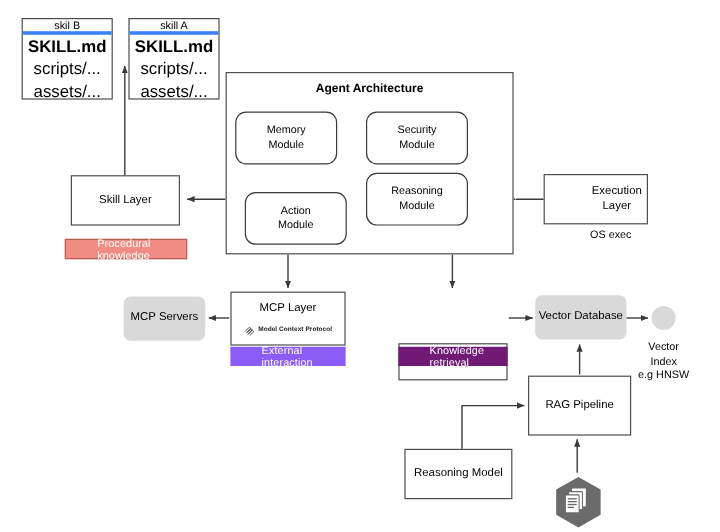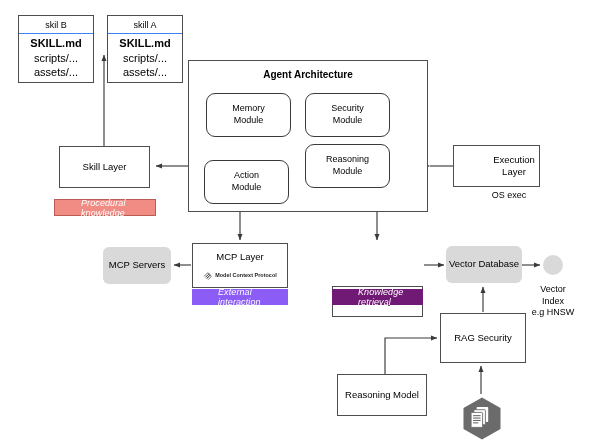--- a/index.html
+++ b/index.html
@@ -48,21 +48,20 @@
   .title {
     font-weight: bold;
     font-size: 10px;
   }
   .badge {
     position: absolute;
     box-sizing: border-box;
     display: flex;
     align-items: center;
     justify-content: flex-end;
-    font-style: italic;
     font-size: 9px;
     font-weight: normal;
     letter-spacing: 0.1px;
     padding-left: 26px;
   }
   .badge-red {
     background: #f08c84;
     border: 1px solid #b85c55;
     color: #ffffff;
   }
@@ -84,33 +83,33 @@
   .skillcard {
     position: absolute;
     box-sizing: border-box;
     border: 1px solid #4d4d4d;
     background: #ffffff;
     display: flex;
     flex-direction: column;
   }
   .skillcard .hdr {
     height: 17px;
-    border-bottom: 1px solid #3b82f6;
+    border-bottom: 3px solid #3b82f6;
     display: flex;
     align-items: center;
     justify-content: center;
     font-size: 9px;
   }
   .skillcard .body {
     flex: 1;
     display: flex;
     flex-direction: column;
     align-items: center;
     justify-content: center;
-    font-size: 11px;
+    font-size: 14px;
     line-height: 1.35;
   }
   .skillcard .body .b {
     font-weight: bold;
   }
   .circle {
     position: absolute;
     border-radius: 50%;
     background: #d9d9d9;
   }
@@ -199,21 +198,21 @@
       <div class="b">SKILL.md</div>
       <div>scripts/...</div>
       <div>assets/...</div>
     </div>
   </div>
 
   <div class="node box" style="left:188px; top:60px; width:240px; height:152px; display:block;">
     <div style="text-align:center; margin-top:8px;" class="title">Agent Architecture</div>
   </div>
 
-  <div class="node module" style="left:206px; top:93px; width:85px; height:44px;">
+  <div class="node module" style="left:196px; top:93px; width:85px; height:44px;">
     <div>
       <div>Memory</div>
       <div>Module</div>
     </div>
   </div>
 
   <div class="node module" style="left:305px; top:93px; width:85px; height:44px;">
     <div>
       <div>Security</div>
       <div>Module</div>
@@ -291,21 +290,21 @@
 
   <div class="circle" style="left:543px; top:255px; width:20px; height:20px;"></div>
 
   <div class="caption" style="left:519px; top:284px; width:68px;">
     <div>Vector</div>
     <div>Index</div>
     <div>e.g HNSW</div>
   </div>
 
   <div class="node box" style="left:440px; top:313px; width:86px; height:50px;">
-    <span>RAG Security</span>
+    <span>RAG Pipeline</span>
   </div>
 
   <div class="node box" style="left:337px; top:374px; width:90px; height:42px;">
     <span>Reasoning Model</span>
   </div>
 
   <div class="hexdoc" style="left:461px; top:396px; width:42px; height:45px;">
     <svg width="42" height="45" viewBox="0 0 42 45">
       <polygon points="21,1.5 39.5,12 39.5,33 21,43.5 2.5,33 2.5,12" fill="#6b6b6b"></polygon>
       <g transform="translate(9.5,10.5)">

